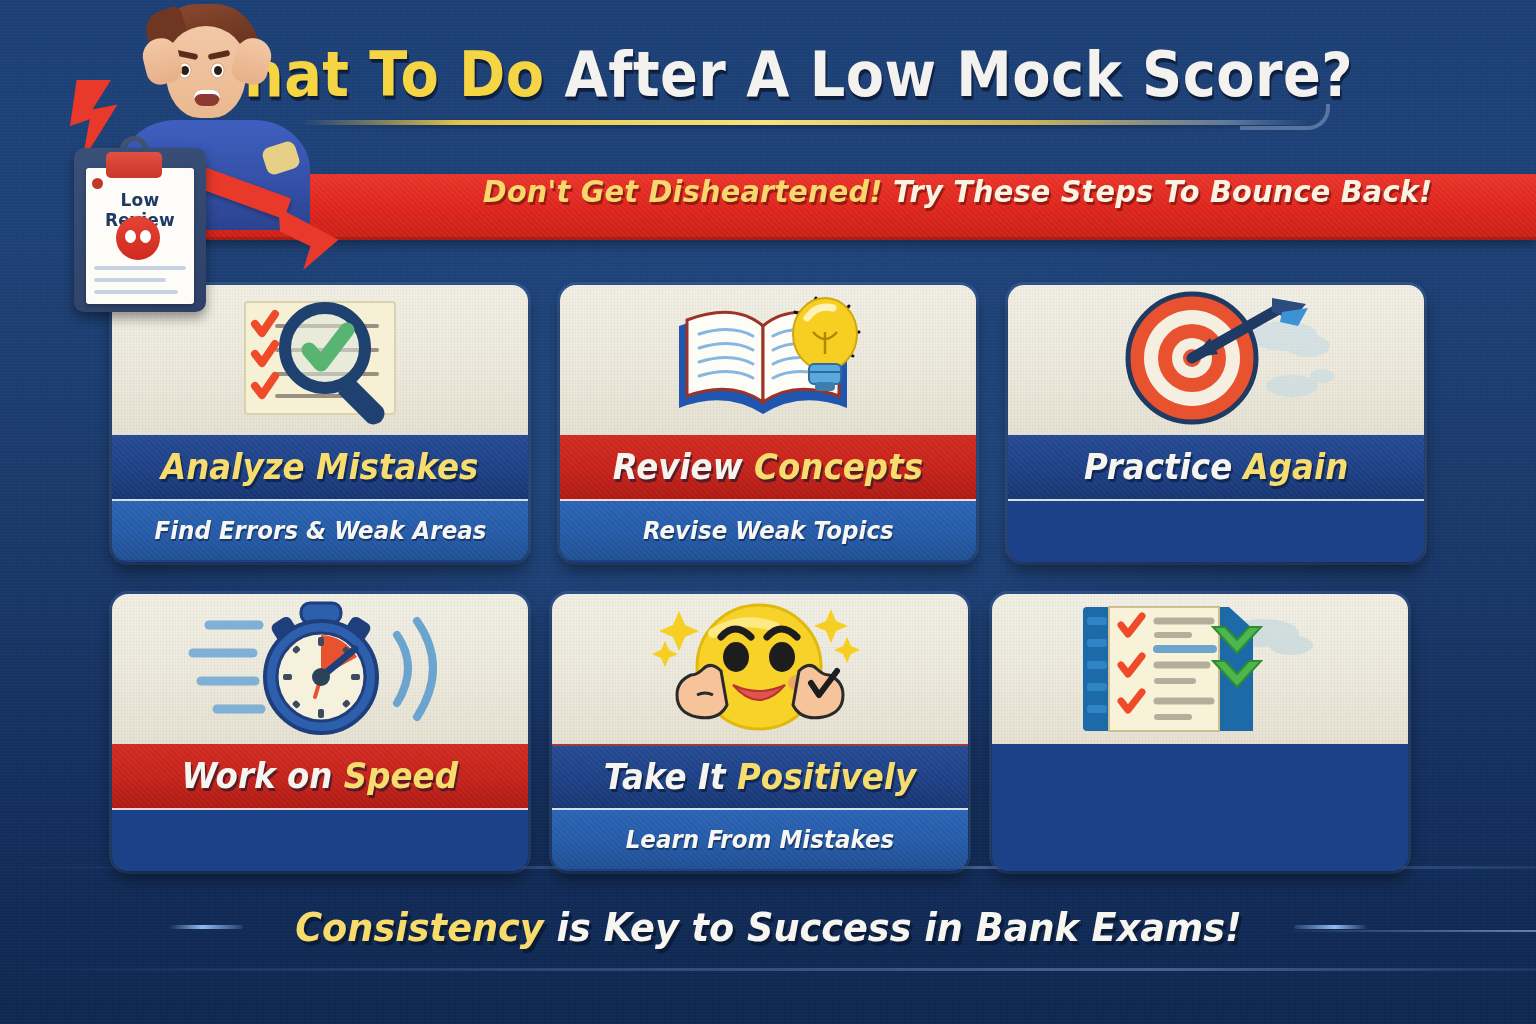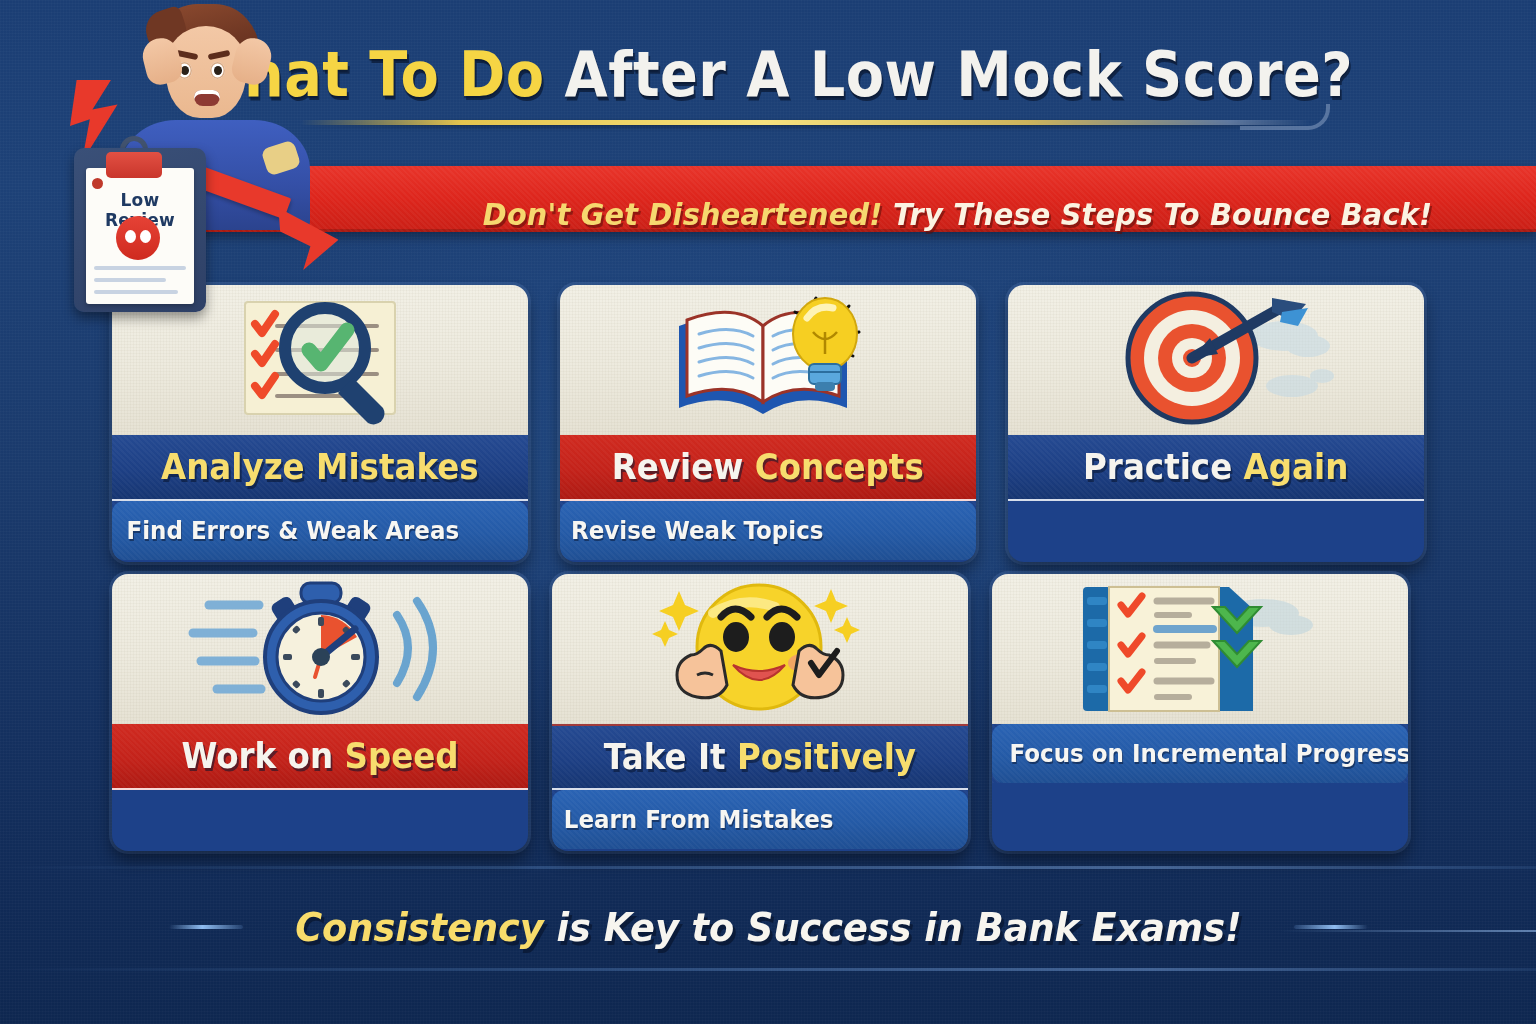--- a/index.html
+++ b/index.html
@@ -50,50 +50,51 @@
   }
   .title-rule-tail{
     position:absolute; left:1240px; top:104px; width:90px; height:26px; z-index:6;
     border-right:4px solid rgba(160,180,210,.45);
     border-bottom:4px solid rgba(160,180,210,.45);
     border-bottom-right-radius:22px;
   }
 
   
   .banner{
-    position:absolute; left:170px; top:166px; width:1366px; height:66px; z-index:5;
+    position:absolute; left:170px; top:174px; width:1366px; height:66px; z-index:5;
     background:linear-gradient(180deg,#e8342a 0%,#dd251c 50%,#c91f16 100%);
     box-shadow:0 5px 10px rgba(0,0,0,.35), inset 0 -3px 0 rgba(0,0,0,.16);
-    display:flex; align-items:flex-end; justify-content:center;
+    display:flex; align-items:flex-start; justify-content:center;
   }
   .banner::after{
     content:""; position:absolute; inset:0;
     background-image:repeating-linear-gradient(45deg, rgba(255,255,255,.035) 0 2px, rgba(0,0,0,0) 2px 4px);
   }
   .banner-text{
     position:relative; z-index:2;
     font-family:"DejaVu Sans", sans-serif;
     font-style:italic; font-weight:700; font-size:30px;
     white-space:nowrap; letter-spacing:.2px;
     transform:scaleX(.96);
     text-shadow:2px 3px 0 rgba(90,12,8,.55);
     margin-left:210px;
   }
   .b-cream{ color:#fbf3e2; }
   .b-gold{ color:#f6d86f; }
 
   
   .grid{ position:absolute; left:112px; top:285px; width:1312px; z-index:4; }
   .row{ display:flex; gap:32px; }
-  .row + .row{ margin-top:12px;gap:24px; }
+  .row + .row{ margin-top:32px;gap:24px; }
   .card{
     width:416px; height:277px;
     border-radius:16px; overflow:hidden; position:relative;
     background:#1d4189;
     box-shadow:0 9px 16px rgba(0,0,0,.42), 0 0 0 3px rgba(93,134,193,.28);
+    font-style:italic;
   }
   .card-img{
     height:150px; width:100%; position:relative;
     background:linear-gradient(180deg,#f2f0e6 0%,#edeade 55%,#e6e2d4 100%);
     overflow:hidden;
   }
   .card-img::after{
     content:""; position:absolute; inset:0;
     background-image:
       repeating-linear-gradient(0deg, rgba(140,130,100,.05) 0 1px, rgba(0,0,0,0) 1px 3px),
@@ -113,23 +114,22 @@
   .card-title .txt{
     position:relative; z-index:2;
     font-family:"DejaVu Sans", sans-serif; font-weight:700; font-size:35px;
     white-space:nowrap; transform:scaleX(.93);
     text-shadow:2px 3px 0 rgba(8,20,45,.55);
   }
   .c-y{ color:#f7dd6e; }
   .c-w{ color:#f6f4ee; }
   .card-sub{
     height:59px; width:100%; position:relative;
-    display:flex; align-items:center; justify-content:flex-start;
+    display:flex; align-items:center; justify-content:center;
     background:linear-gradient(180deg,#2a63b4 0%,#245aa6 55%,#1f4f93 100%);
-    border-radius:12px;
   }
   .card-sub .txt{
     position:relative; z-index:2;
     font-family:"DejaVu Sans", sans-serif; font-weight:700; font-size:25px;
     color:#f7f6f2; white-space:nowrap; transform:scaleX(.92);
     text-shadow:1px 2px 0 rgba(8,20,45,.5);
   }
 
   
   .footer{
@@ -499,23 +499,20 @@
                 <line x1="92" y1="66" x2="142" y2="66" stroke="#b6ae9c" stroke-width="7"></line>
                 <line x1="92" y1="82" x2="128" y2="82" stroke="#b6ae9c" stroke-width="6"></line>
                 <line x1="92" y1="102" x2="146" y2="102" stroke="#b6ae9c" stroke-width="7"></line>
                 <line x1="92" y1="118" x2="124" y2="118" stroke="#b6ae9c" stroke-width="6"></line>
               </g>
               <path d="M148 28 l24 26 l24 -26 l-12 0 l-12 13 l-12 -13 z" fill="#4db64d" stroke="#2f8c33" stroke-width="2"></path>
               <path d="M148 62 l24 26 l24 -26 l-12 0 l-12 13 l-12 -13 z" fill="#4db64d" stroke="#2f8c33" stroke-width="2"></path>
             </svg>
           </div>
         </div>
-        <div class="card-sub">
-          <div class="txt">Focus on Incremental Progress</div>
-        </div>
       </div>
     </div>
   </div>
 
   <div class="footer">
     <div class="f-dash"></div>
     <div class="footer-text">
       <span class="f-y">Consistency</span><span class="f-w"> is Key to Success in Bank Exams!</span>
     </div>
     <div class="f-dash r"></div>

